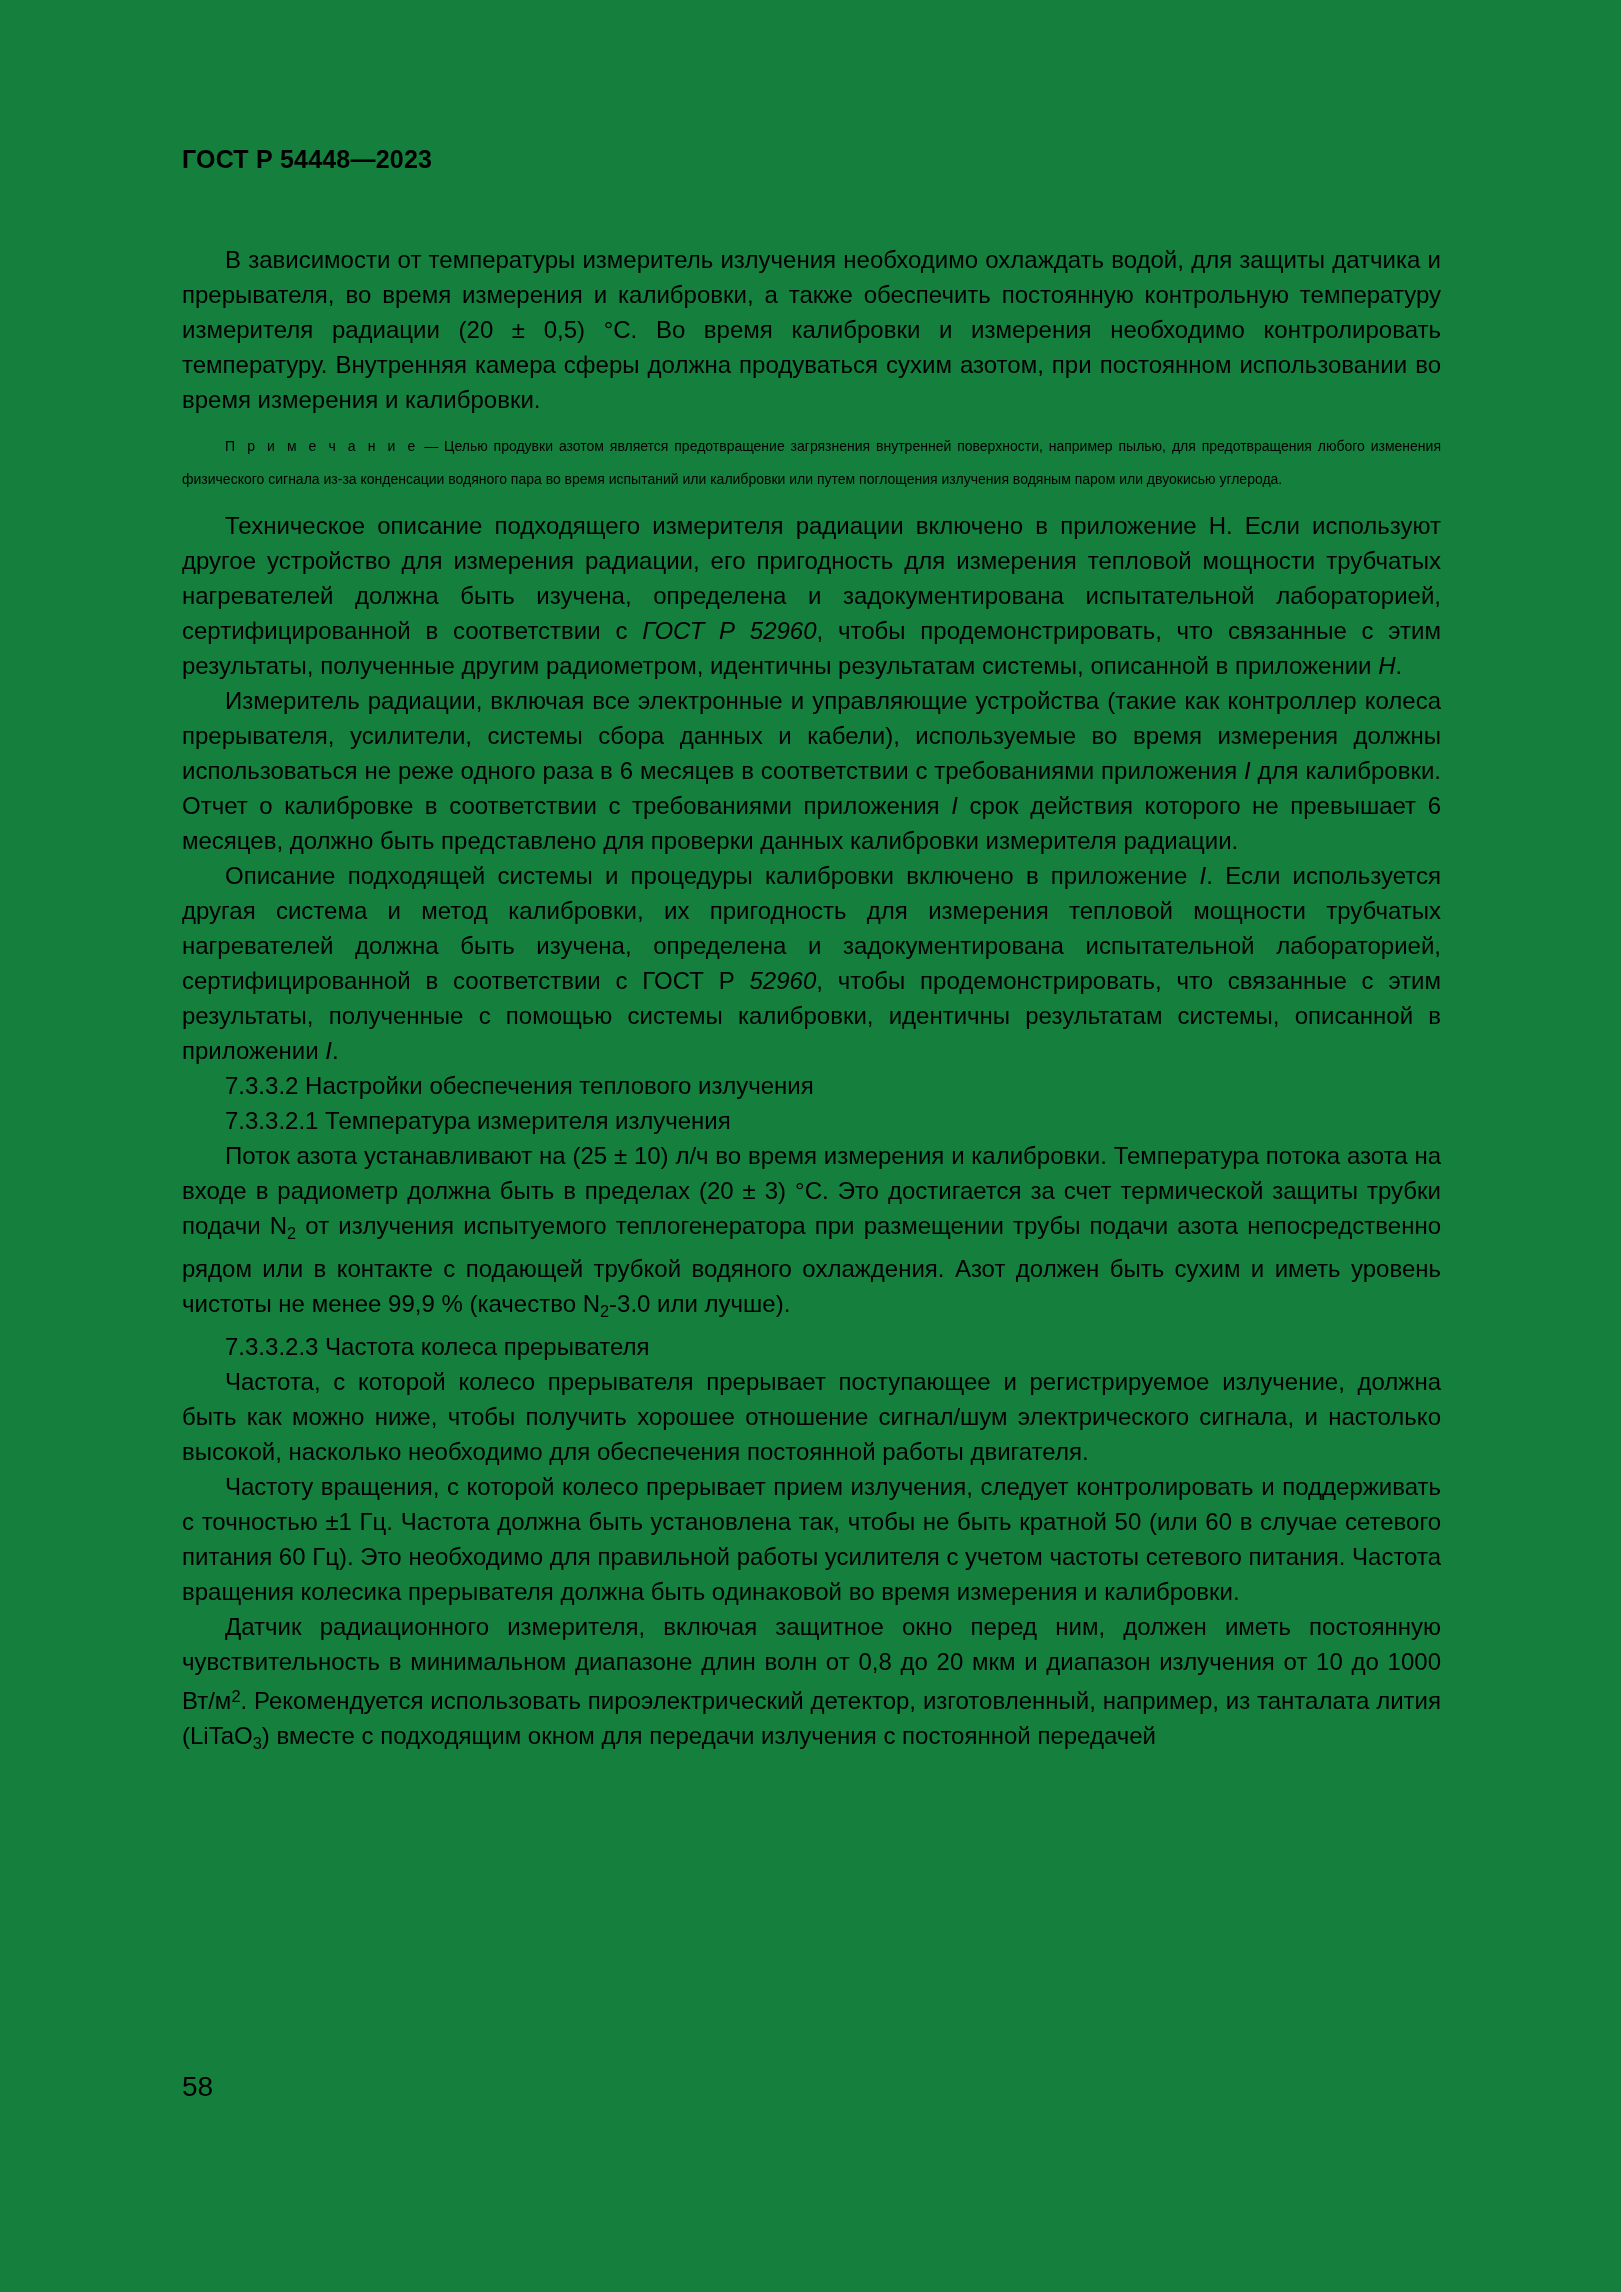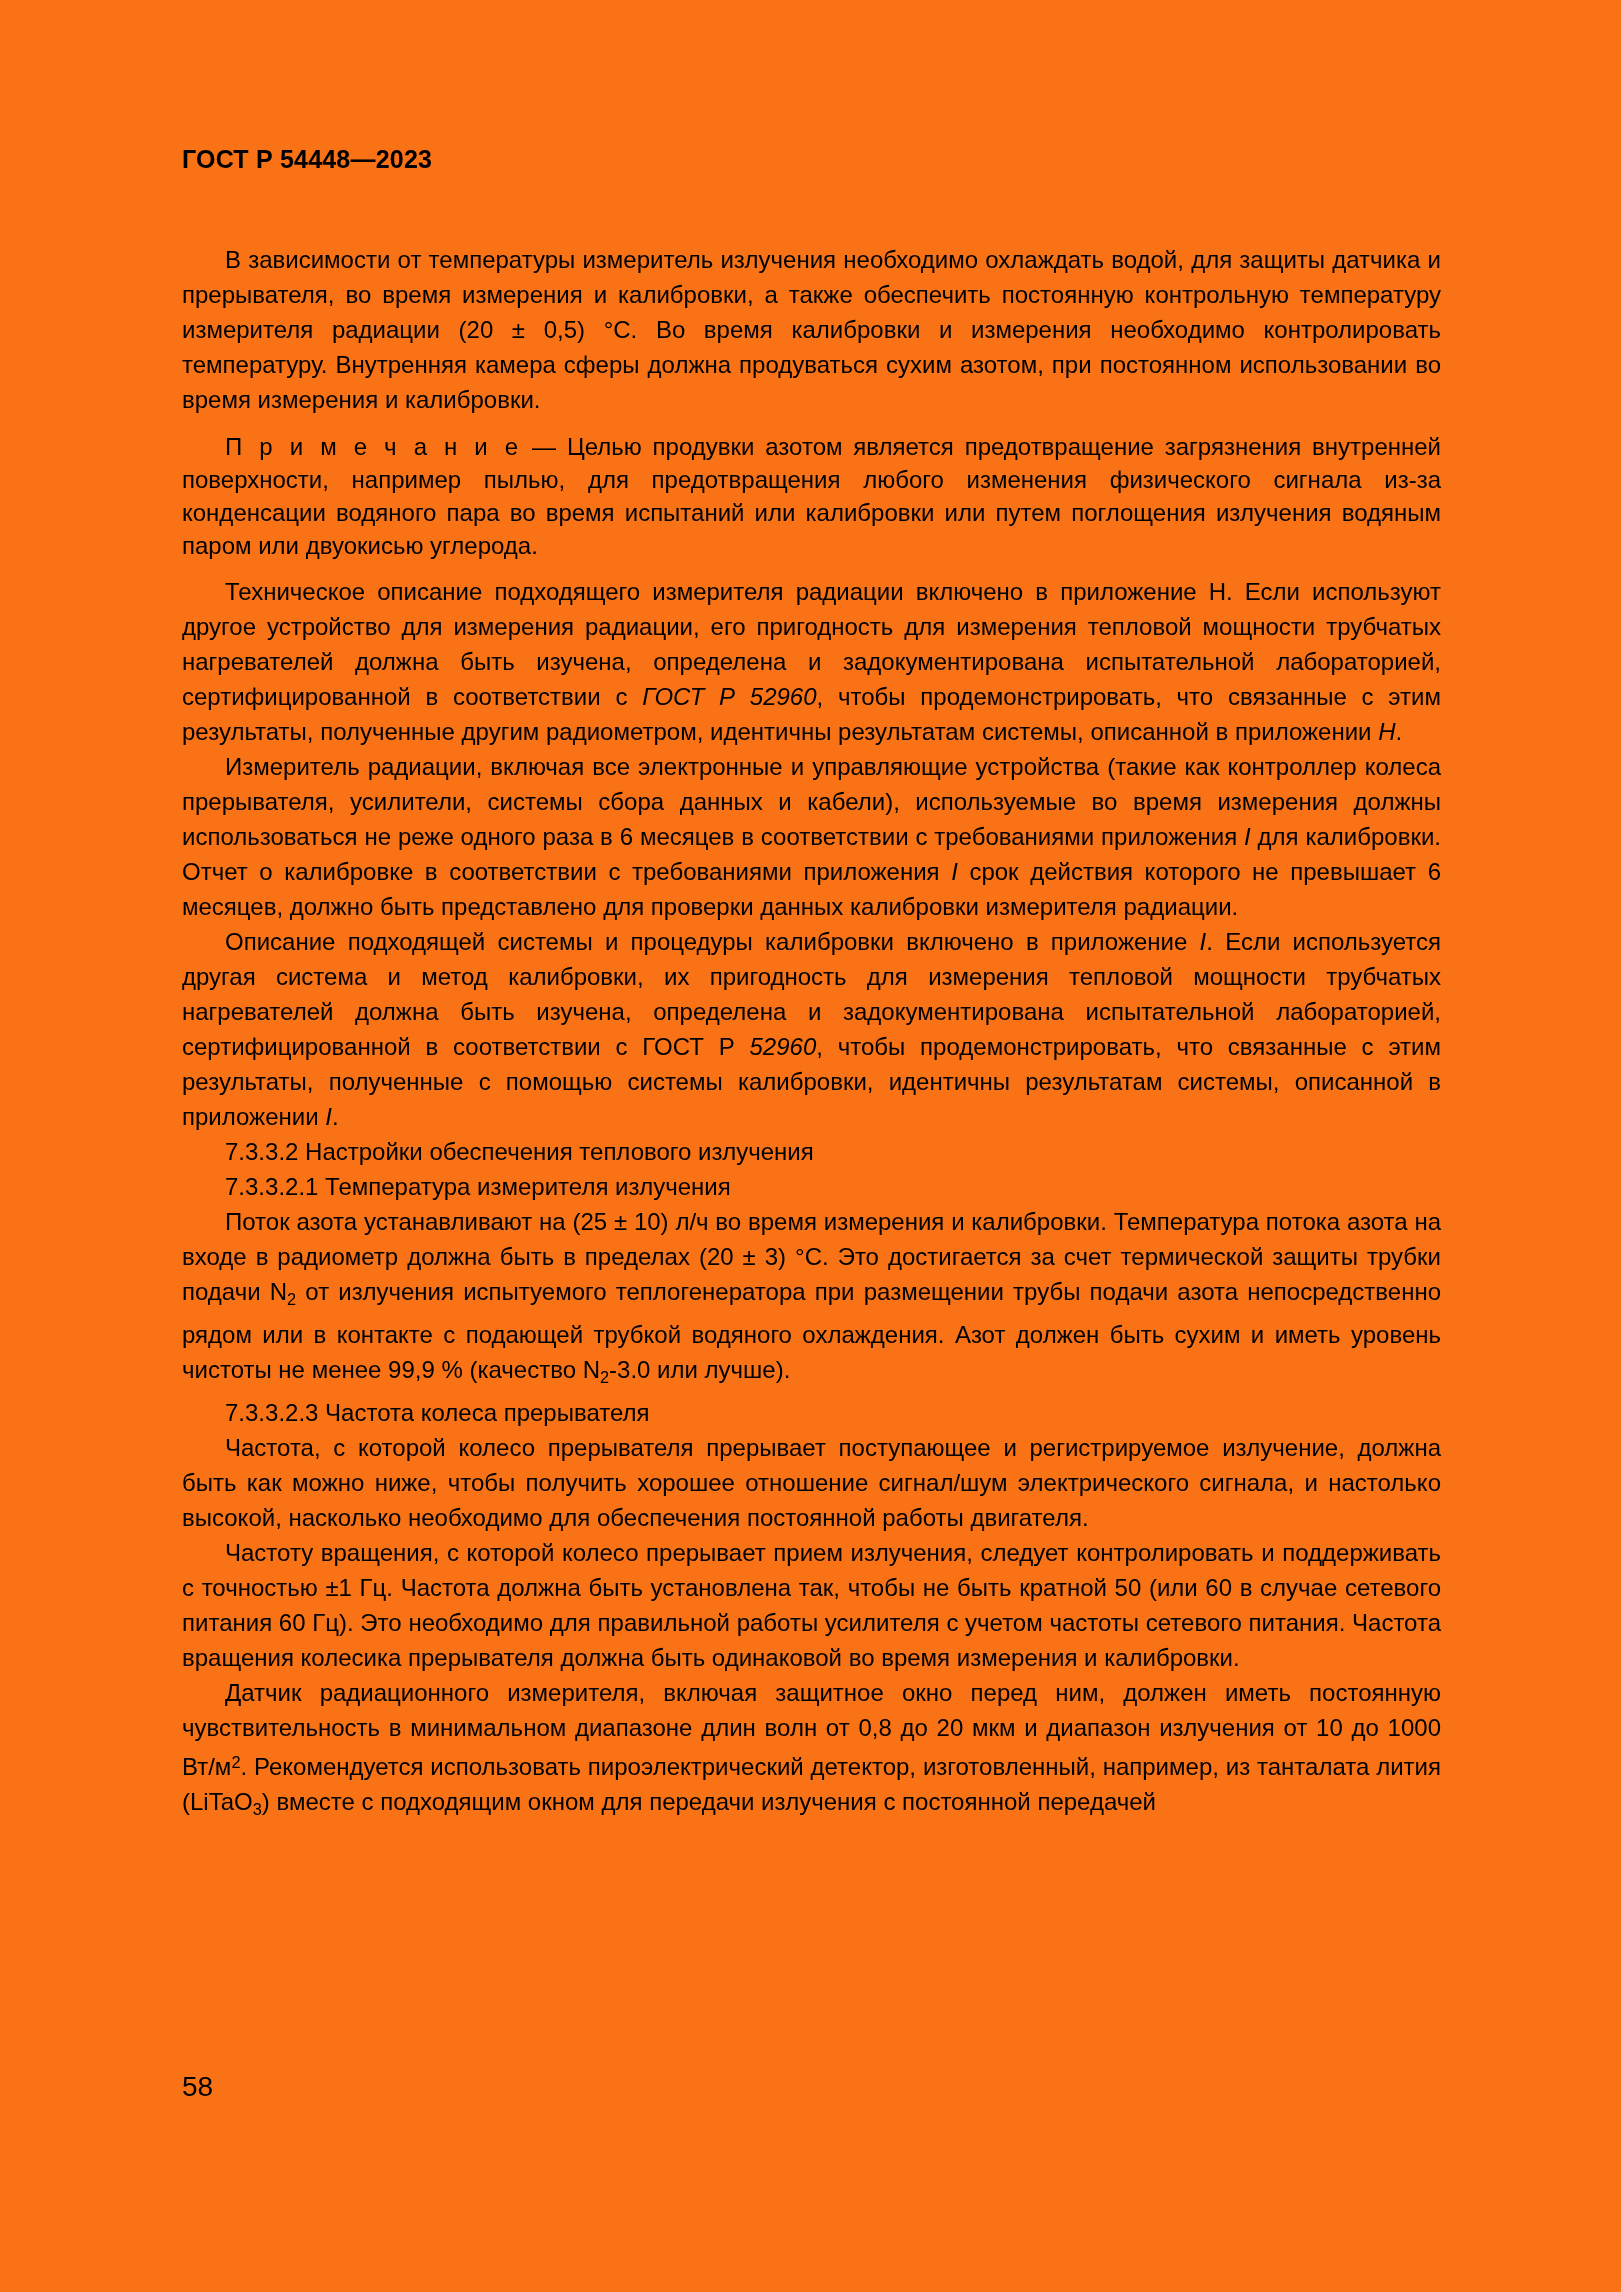--- a/index.html
+++ b/index.html
@@ -14,21 +14,21 @@
     color: #000000;
     position: relative;
     overflow: hidden;
   }
   .page {
     position: absolute;
     left: 0;
     top: 0;
     width: 1621px;
     height: 2293px;
-    background: #f97316;
+    background: #15803d;
   }
   .header {
     position: absolute;
     left: 182px;
     top: 145px;
     font-size: 25px;
     font-weight: bold;
     letter-spacing: 0.2px;
     white-space: nowrap;
   }
@@ -42,21 +42,21 @@
   p {
     margin: 0;
     font-size: 24px;
     line-height: 35px;
     text-align: justify;
     text-justify: inter-word;
     hyphens: manual;
   }
   p.ind { text-indent: 43px; }
   .note {
-    font-size: 24px;
+    font-size: 14px;
     line-height: 33px;
     margin-top: 12.7px;
     margin-bottom: 12.7px;
     text-align: justify;
     text-indent: 43px;
   }
   .note .sp {
     letter-spacing: 3.1px;
   }
   .it { font-style: italic; }

